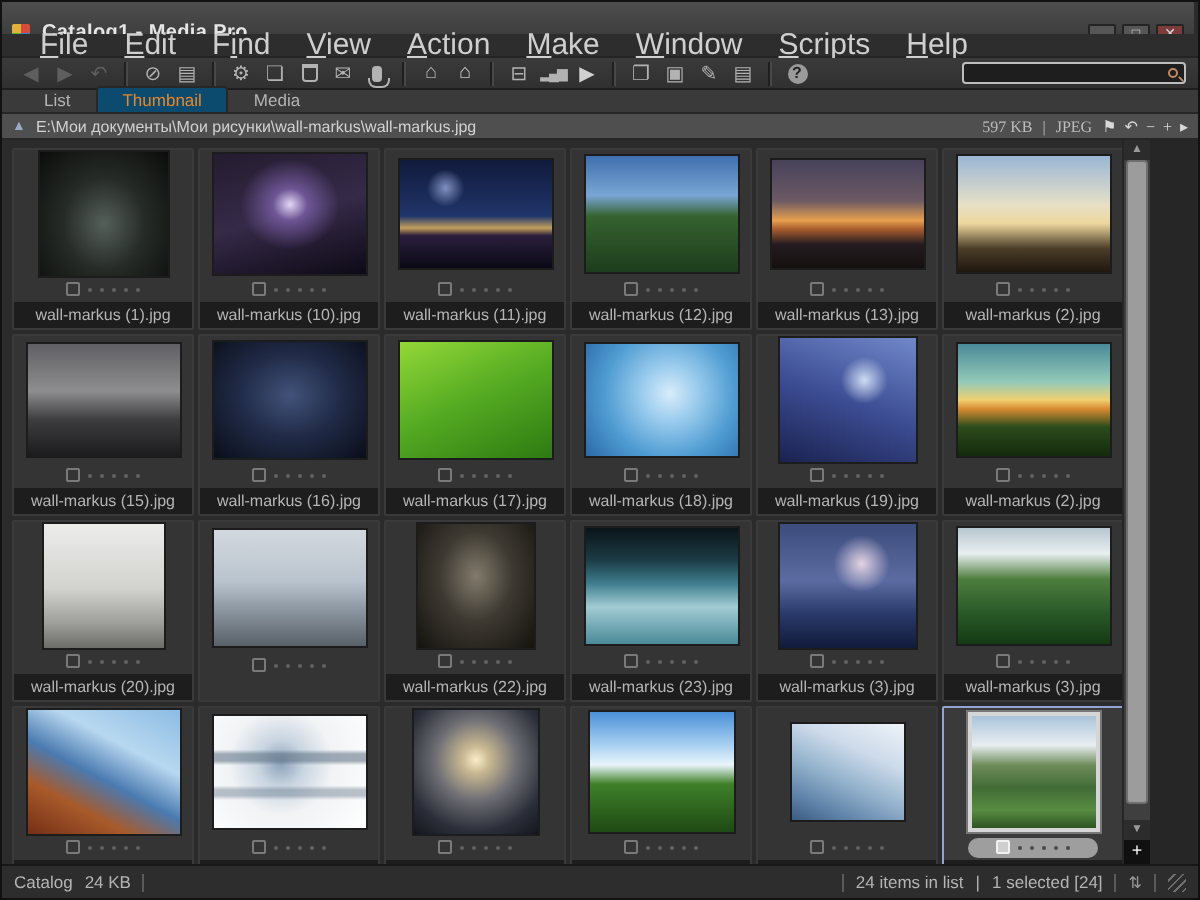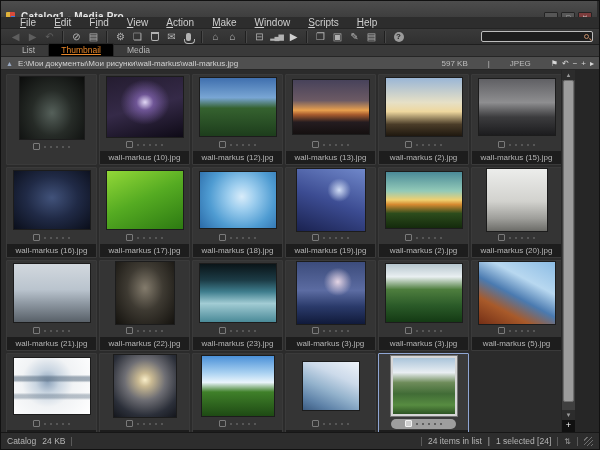--- a/index.html
+++ b/index.html
@@ -13,21 +13,21 @@
   .appicon { width:9px; height:9px; border-radius:1px; flex:0 0 auto;
              background:conic-gradient(#d84b3a 0 25%, #3a7ad8 25% 50%, #58b03a 50% 75%, #e0b23a 75% 100%); }
   .title { font-size:10px; font-weight:bold; color:#e6e6e6; letter-spacing:.2px; }
   .winctl { margin-left:auto; display:flex; gap:3px; }
   .winbtn { width:14px; height:10px; font-size:7px; line-height:9px; text-align:center;
             color:#d8d8d8; background:#565656; border:1px solid #242424; border-radius:1px; }
   .winbtn.close { background:#7c3c3c; }
   
   .menubar { position:absolute; top:16px; left:0; right:0; height:12px; background:#2d2d2d;
              display:flex; align-items:center; padding-left:10px; border-bottom:1px solid #242424;}
-  .menuitem { font-size:10px; color:#cfcfcf; padding:0 9px; line-height:12px; }
+  .menuitem { font-size:15px; color:#cfcfcf; padding:0 9px; line-height:12px; }
   .menuitem u { text-decoration:underline; }
   
   .toolbar { position:absolute; top:28px; left:0; right:0; height:16px;
              background:linear-gradient(#3a3a3a,#303030); border-bottom:1px solid #1e1e1e;
              display:flex; align-items:center; padding:0 6px; }
   .tbtn { min-width:17px; height:14px; display:flex; align-items:center; justify-content:center;
           font-size:10px; color:#b2b2b2; }
   .tbtn.dim { color:#5e5e5e; }
   .tbtn.bright { color:#d0d0d0; }
   .tbtn.bold { font-weight:bold; color:#c8c8c8; }
@@ -45,27 +45,27 @@
   .searchbox input { flex:1; min-width:0; background:transparent; border:none; outline:none;
                      color:#ddd; font-size:8px; font-family:"Liberation Sans",sans-serif; }
   .i-mag { width:5px; height:5px; border:1px solid #c08a66; border-radius:50%; position:relative; flex:0 0 auto;}
   .i-mag::after { content:""; position:absolute; left:4px; top:4px; width:3px; height:1px;
                   background:#c08a66; transform:rotate(45deg); }
   
   .tabstrip { position:absolute; top:44px; left:0; right:0; height:12px; background:#3a3a3a;
               display:flex; align-items:flex-end; padding-left:8px; border-bottom:1px solid #262626; }
   .tab { font-size:8.5px; color:#b5b5b5; padding:1px 12px 1px; line-height:10px;
          border:1px solid transparent; border-bottom:none;margin-top:28px; }
-  .tab.active { background:#000000; color:#e8872a; border-color:#272727; border-radius:2px 2px 0 0;text-decoration:underline; }
+  .tab.active { background:#0c4a6e; color:#e8872a; border-color:#272727; border-radius:2px 2px 0 0; }
   
   .pathbar { position:absolute; top:56px; left:0; right:0; height:13px; background:#4f4f4f;
              border-bottom:1px solid #262626; display:flex; align-items:center; padding:0 5px; gap:5px;
              font-size:8px; color:#d2d2d2; }
   .path-up { color:#9aaac4; font-size:7px; }
-  .path-meta { margin-left:auto; color:#bdbdbd; display:flex; gap:20px; align-items:center; }
+  .path-meta { margin-left:auto; color:#bdbdbd; display:flex; gap:5px; align-items:center;font-family:Liberation Serif, serif; }
   .path-icons { display:flex; gap:4px; color:#d8d8d8; font-size:8px; }
   
   .grid { position:absolute; top:69px; left:0; right:0; bottom:17px; background:#2b2b2b; overflow:hidden;
           padding:3px 0 0 4px; }
   .cell { float:left; width:91px; height:91px; margin:1px; background:#343434;
           border:1px solid #3a3a3a; border-radius:1px; display:flex; flex-direction:column; }
   .cell.sel { border:1px solid #8fa6d4; background:#3a3a3a; }
   .imgwrap { height:66px; display:flex; align-items:center; justify-content:center; }
   .thumb { box-shadow:0 0 0 1px #1c1c1c; }
   .sel .thumb { border:2px solid #d6d6d6; box-shadow:0 0 0 1px #777; }
@@ -196,37 +196,52 @@
           <div class="thumb" style="width: 64px; height: 62px; background: radial-gradient(at 50% 58%, rgb(85, 96, 90) 0%, rgb(38, 43, 39) 45%, rgb(11, 12, 11) 100%);"></div>
         </div>
         <div class="rate">
           <span class="cb"></span>
           <span class="dot"></span>
           <span class="dot"></span>
           <span class="dot"></span>
           <span class="dot"></span>
           <span class="dot"></span>
         </div>
+        <div class="flabel">wall-markus (1).jpg</div>
       </div>
       <div class="cell">
         <div class="imgwrap">
           <div class="thumb" style="width: 76px; height: 60px; background: radial-gradient(at 50% 42%, rgba(235, 225, 255, 0.95) 0%, rgba(170, 130, 230, 0.5) 16%, rgba(60, 40, 100, 0) 46%), linear-gradient(165deg, rgb(36, 28, 48) 0%, rgb(53, 42, 72) 50%, rgb(14, 10, 22) 100%);"></div>
         </div>
         <div class="rate">
           <span class="cb"></span>
           <span class="dot"></span>
           <span class="dot"></span>
           <span class="dot"></span>
           <span class="dot"></span>
           <span class="dot"></span>
         </div>
         <div class="flabel">wall-markus (10).jpg</div>
       </div>
       <div class="cell">
         <div class="imgwrap">
+          <div class="thumb" style="width: 76px; height: 54px; background: radial-gradient(circle at 30% 26%, rgb(128, 144, 192) 0%, rgba(40, 60, 120, 0) 14%), linear-gradient(rgb(17, 26, 60) 0%, rgb(32, 53, 106) 52%, rgb(195, 160, 92) 63%, rgb(42, 30, 60) 70%, rgb(10, 9, 22) 100%);"></div>
+        </div>
+        <div class="rate">
+          <span class="cb"></span>
+          <span class="dot"></span>
+          <span class="dot"></span>
+          <span class="dot"></span>
+          <span class="dot"></span>
+          <span class="dot"></span>
+        </div>
+        <div class="flabel">wall-markus (11).jpg</div>
+      </div>
+      <div class="cell">
+        <div class="imgwrap">
           <div class="thumb" style="width: 76px; height: 58px; background: linear-gradient(rgb(63, 111, 174) 0%, rgb(121, 166, 212) 34%, rgb(53, 98, 47) 52%, rgb(29, 61, 28) 100%);"></div>
         </div>
         <div class="rate">
           <span class="cb"></span>
           <span class="dot"></span>
           <span class="dot"></span>
           <span class="dot"></span>
           <span class="dot"></span>
           <span class="dot"></span>
         </div>
@@ -363,21 +378,20 @@
           <div class="thumb" style="width: 76px; height: 58px; background: linear-gradient(rgb(210, 216, 222) 0%, rgb(186, 196, 206) 44%, rgb(142, 152, 162) 68%, rgb(88, 96, 104) 100%);"></div>
         </div>
         <div class="rate">
           <span class="cb"></span>
           <span class="dot"></span>
           <span class="dot"></span>
           <span class="dot"></span>
           <span class="dot"></span>
           <span class="dot"></span>
         </div>
-        <div class="flabel">wall-markus (21).jpg</div>
       </div>
       <div class="cell">
         <div class="imgwrap">
           <div class="thumb" style="width: 58px; height: 62px; background: radial-gradient(at 50% 42%, rgb(131, 123, 108) 0%, rgb(62, 58, 50) 44%, rgb(20, 18, 14) 100%);"></div>
         </div>
         <div class="rate">
           <span class="cb"></span>
           <span class="dot"></span>
           <span class="dot"></span>
           <span class="dot"></span>

